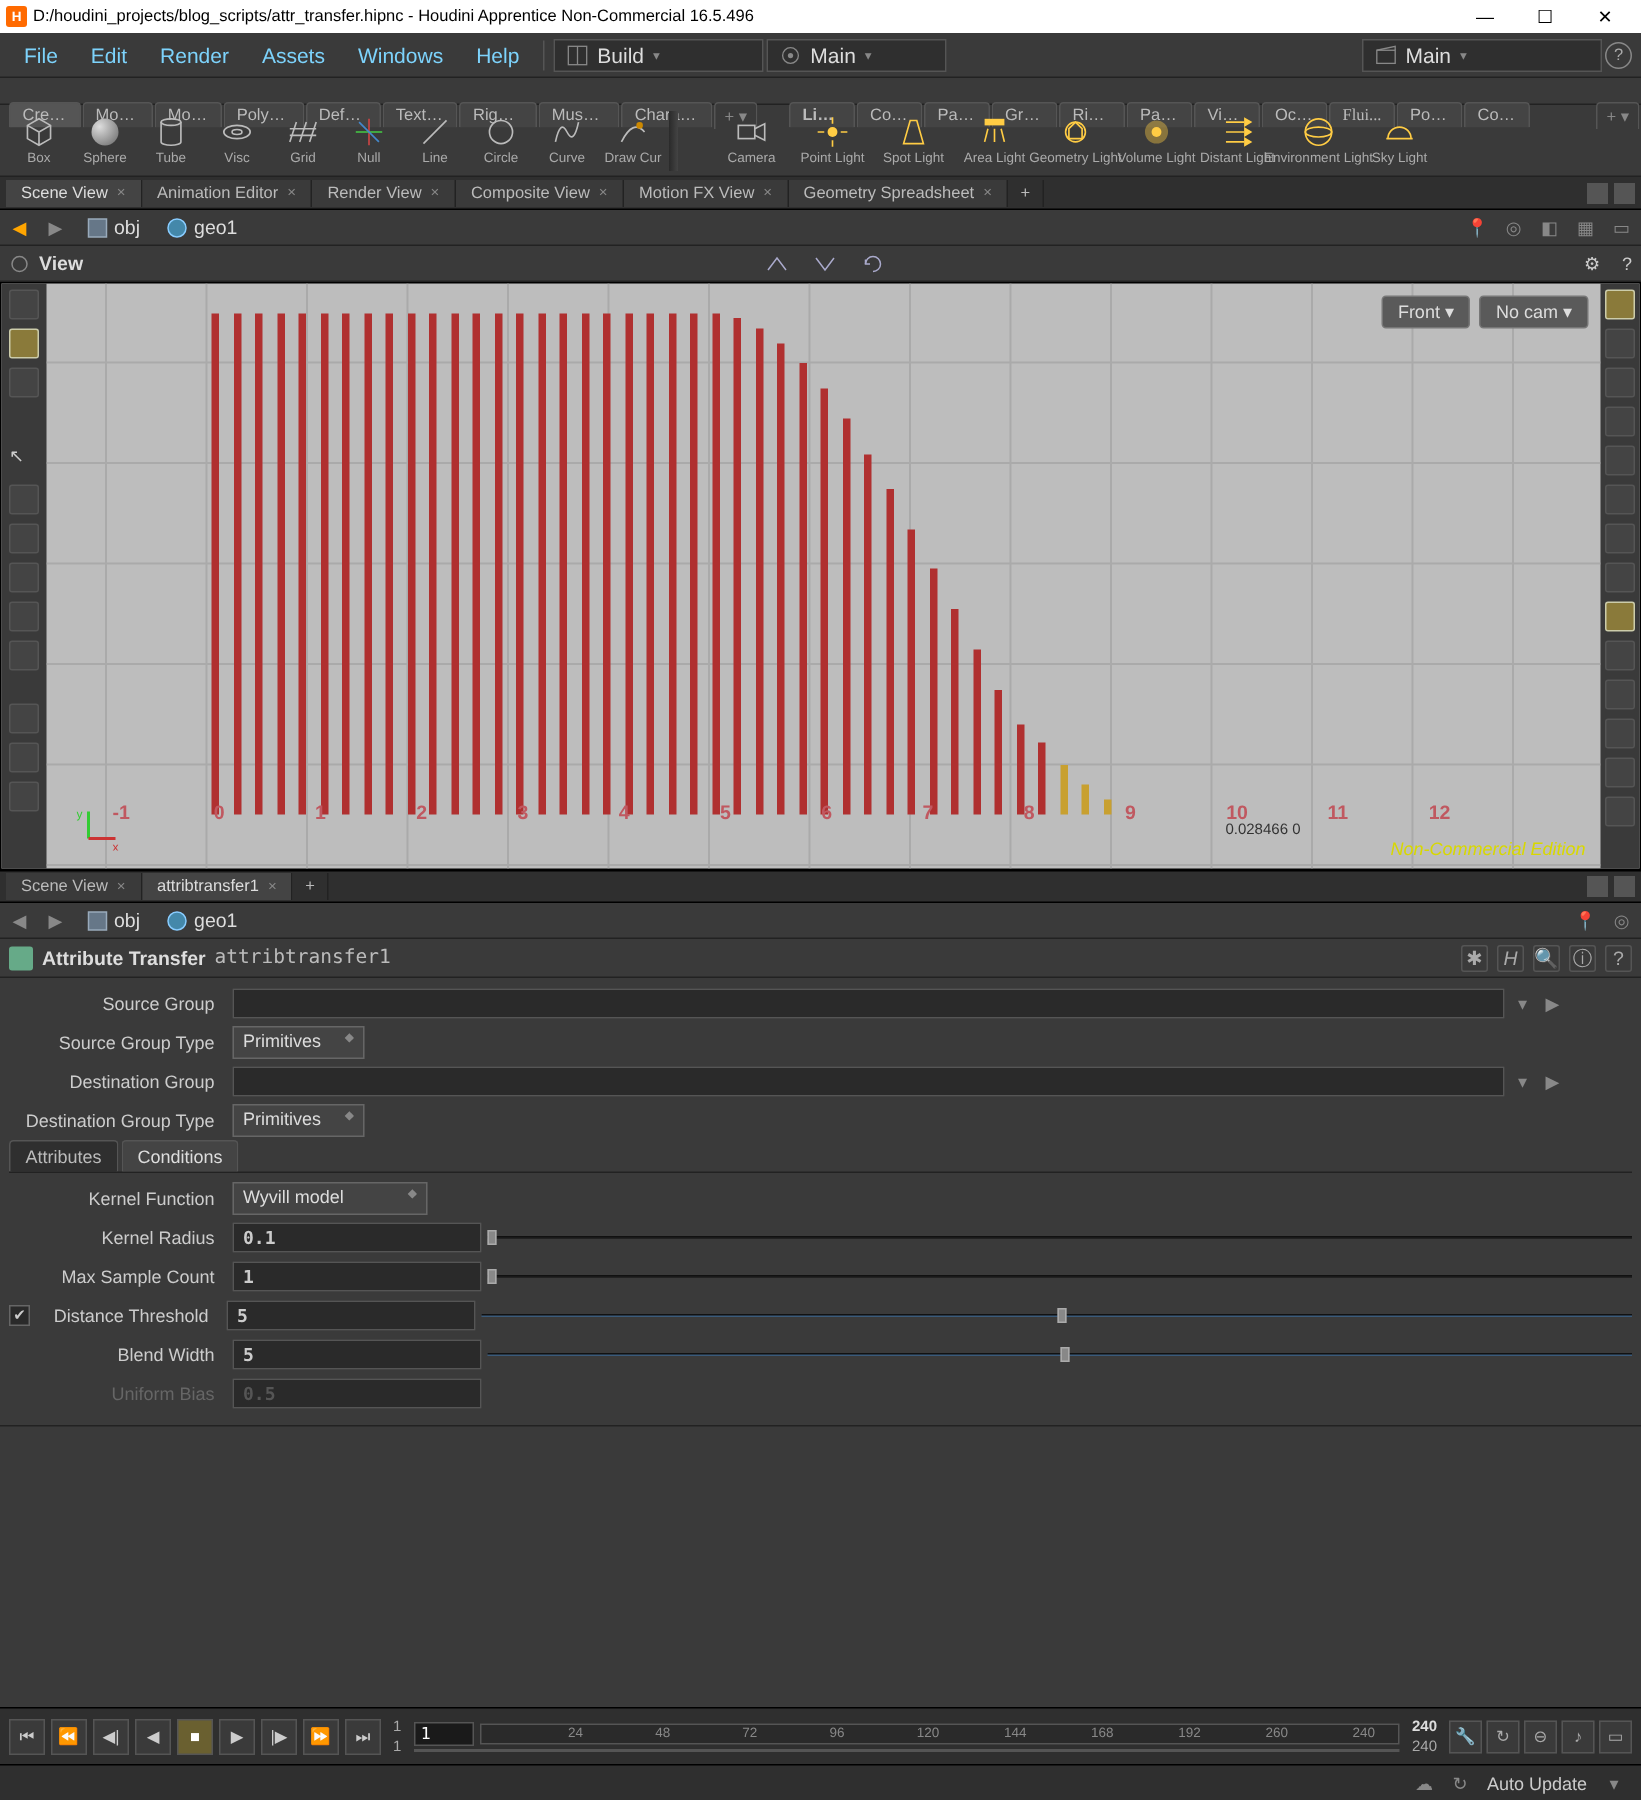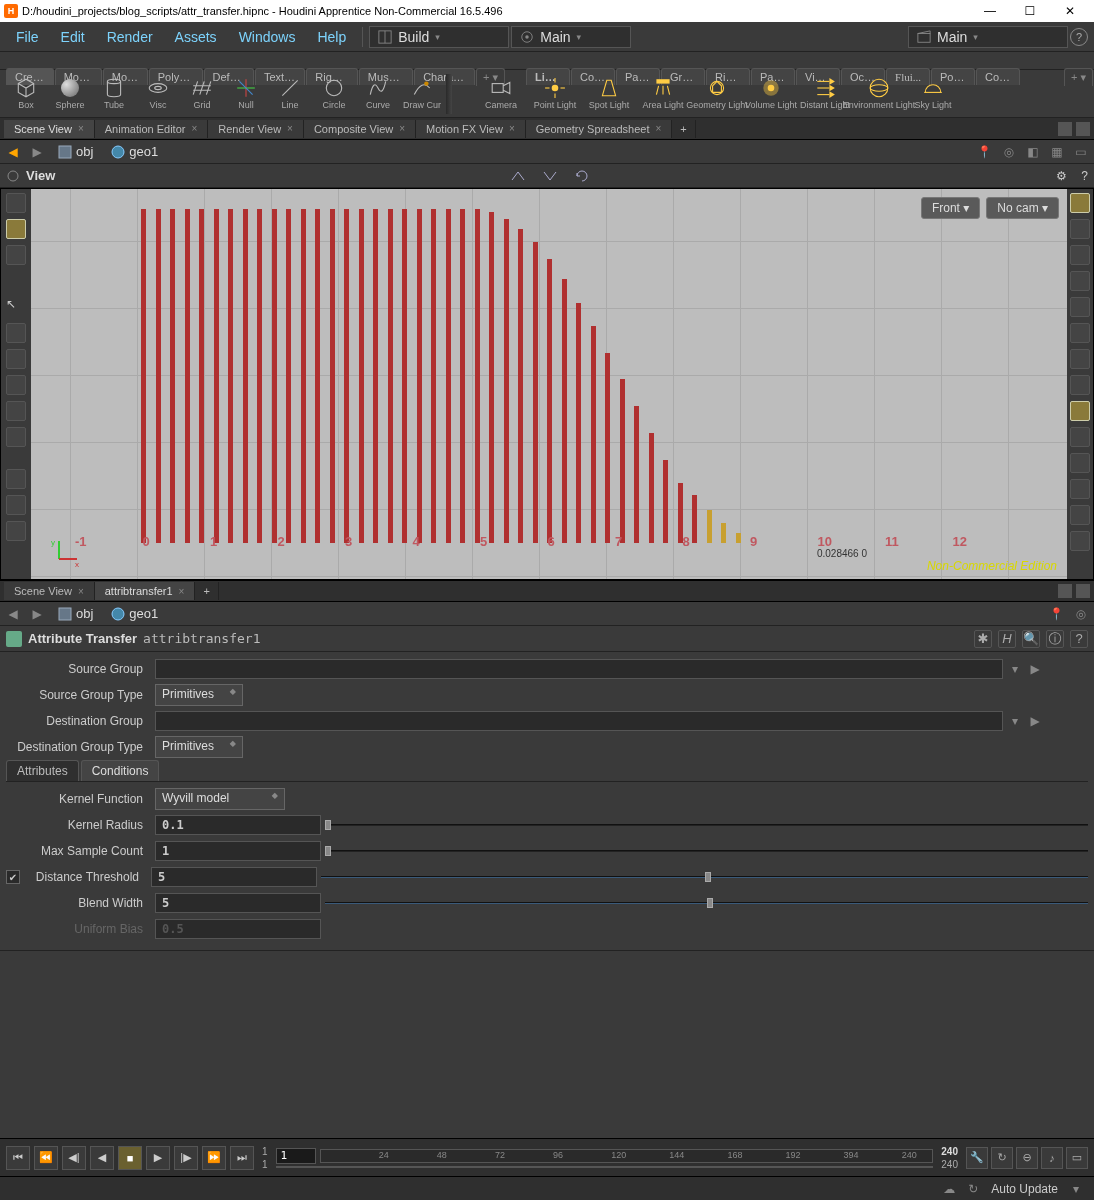--- a/index.html
+++ b/index.html
@@ -743,21 +743,21 @@
       <div class="tl-frame">1</div>
       <div class="tl-track" id="tl-track" style="height:14px">
           <div class="tl-tick" style="left: 9.5%;">24</div>
           <div class="tl-tick" style="left: 19%;">48</div>
           <div class="tl-tick" style="left: 28.5%;">72</div>
           <div class="tl-tick" style="left: 38%;">96</div>
           <div class="tl-tick" style="left: 47.5%;">120</div>
           <div class="tl-tick" style="left: 57%;">144</div>
           <div class="tl-tick" style="left: 66.5%;">168</div>
           <div class="tl-tick" style="left: 76%;">192</div>
-          <div class="tl-tick" style="left: 85.5%;">394</div>
+          <div class="tl-tick" style="left: 85.5%;">260</div>
           <div class="tl-tick" style="left: 95%;">240</div>
         </div>
     </div>
     <div class="tl-track" style="height:10px"></div>
   </div>
   <div class="tl-range" style="text-align:right">
     <span style="font-weight:bold;color:#ddd">240</span>
     <span>240</span>
   </div>
   <div class="tl-right">

